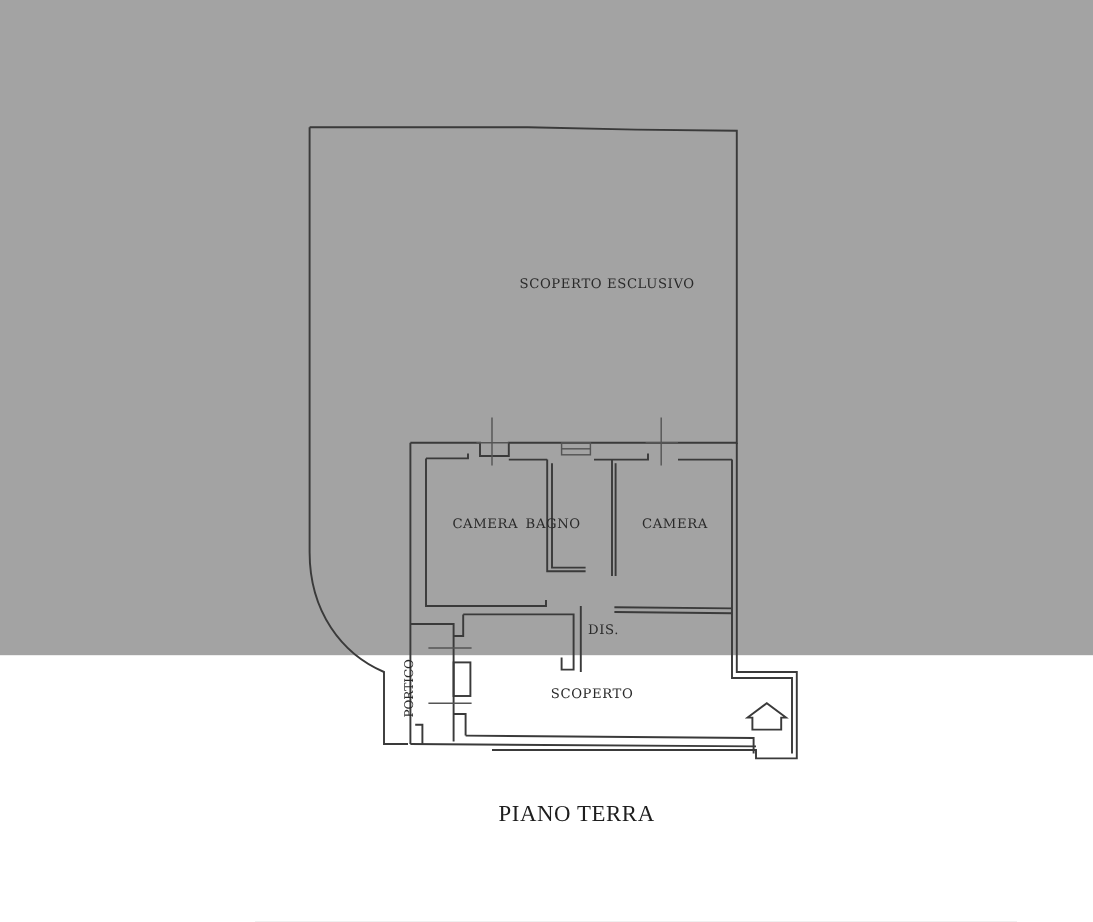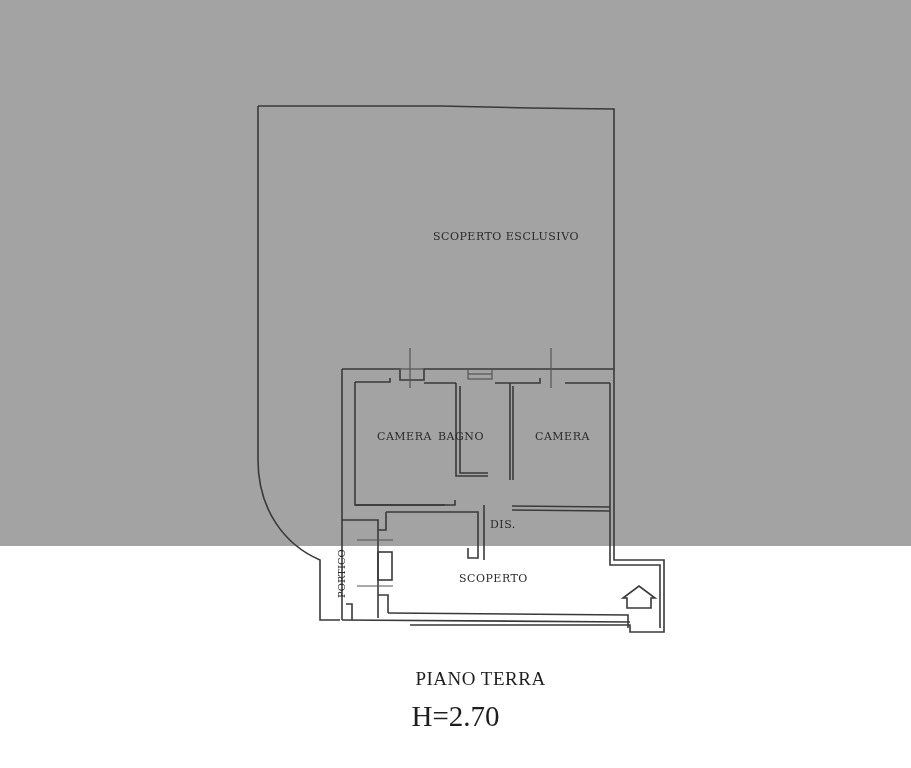--- a/index.html
+++ b/index.html
@@ -91,14 +91,13 @@
 
   <div class="room-label" style="left:433px; top:230px;">SCOPERTO ESCLUSIVO</div>
   <div class="room-label" style="left:377px; top:430px;">CAMERA</div>
   <div class="room-label" style="left:438px; top:430px;">BAGNO</div>
   <div class="room-label" style="left:535px; top:430px;">CAMERA</div>
   <div class="room-label" style="left:490px; top:484px;margin-top:34px;">DIS.</div>
   <div class="room-label" style="left:459px; top:572px;">SCOPERTO</div>
   <div class="portico">PORTICO</div>
 
   <div class="title t1">PIANO TERRA</div>
-  <div class="title t2">H=2.70</div>
 </div>
 
 </body></html>

